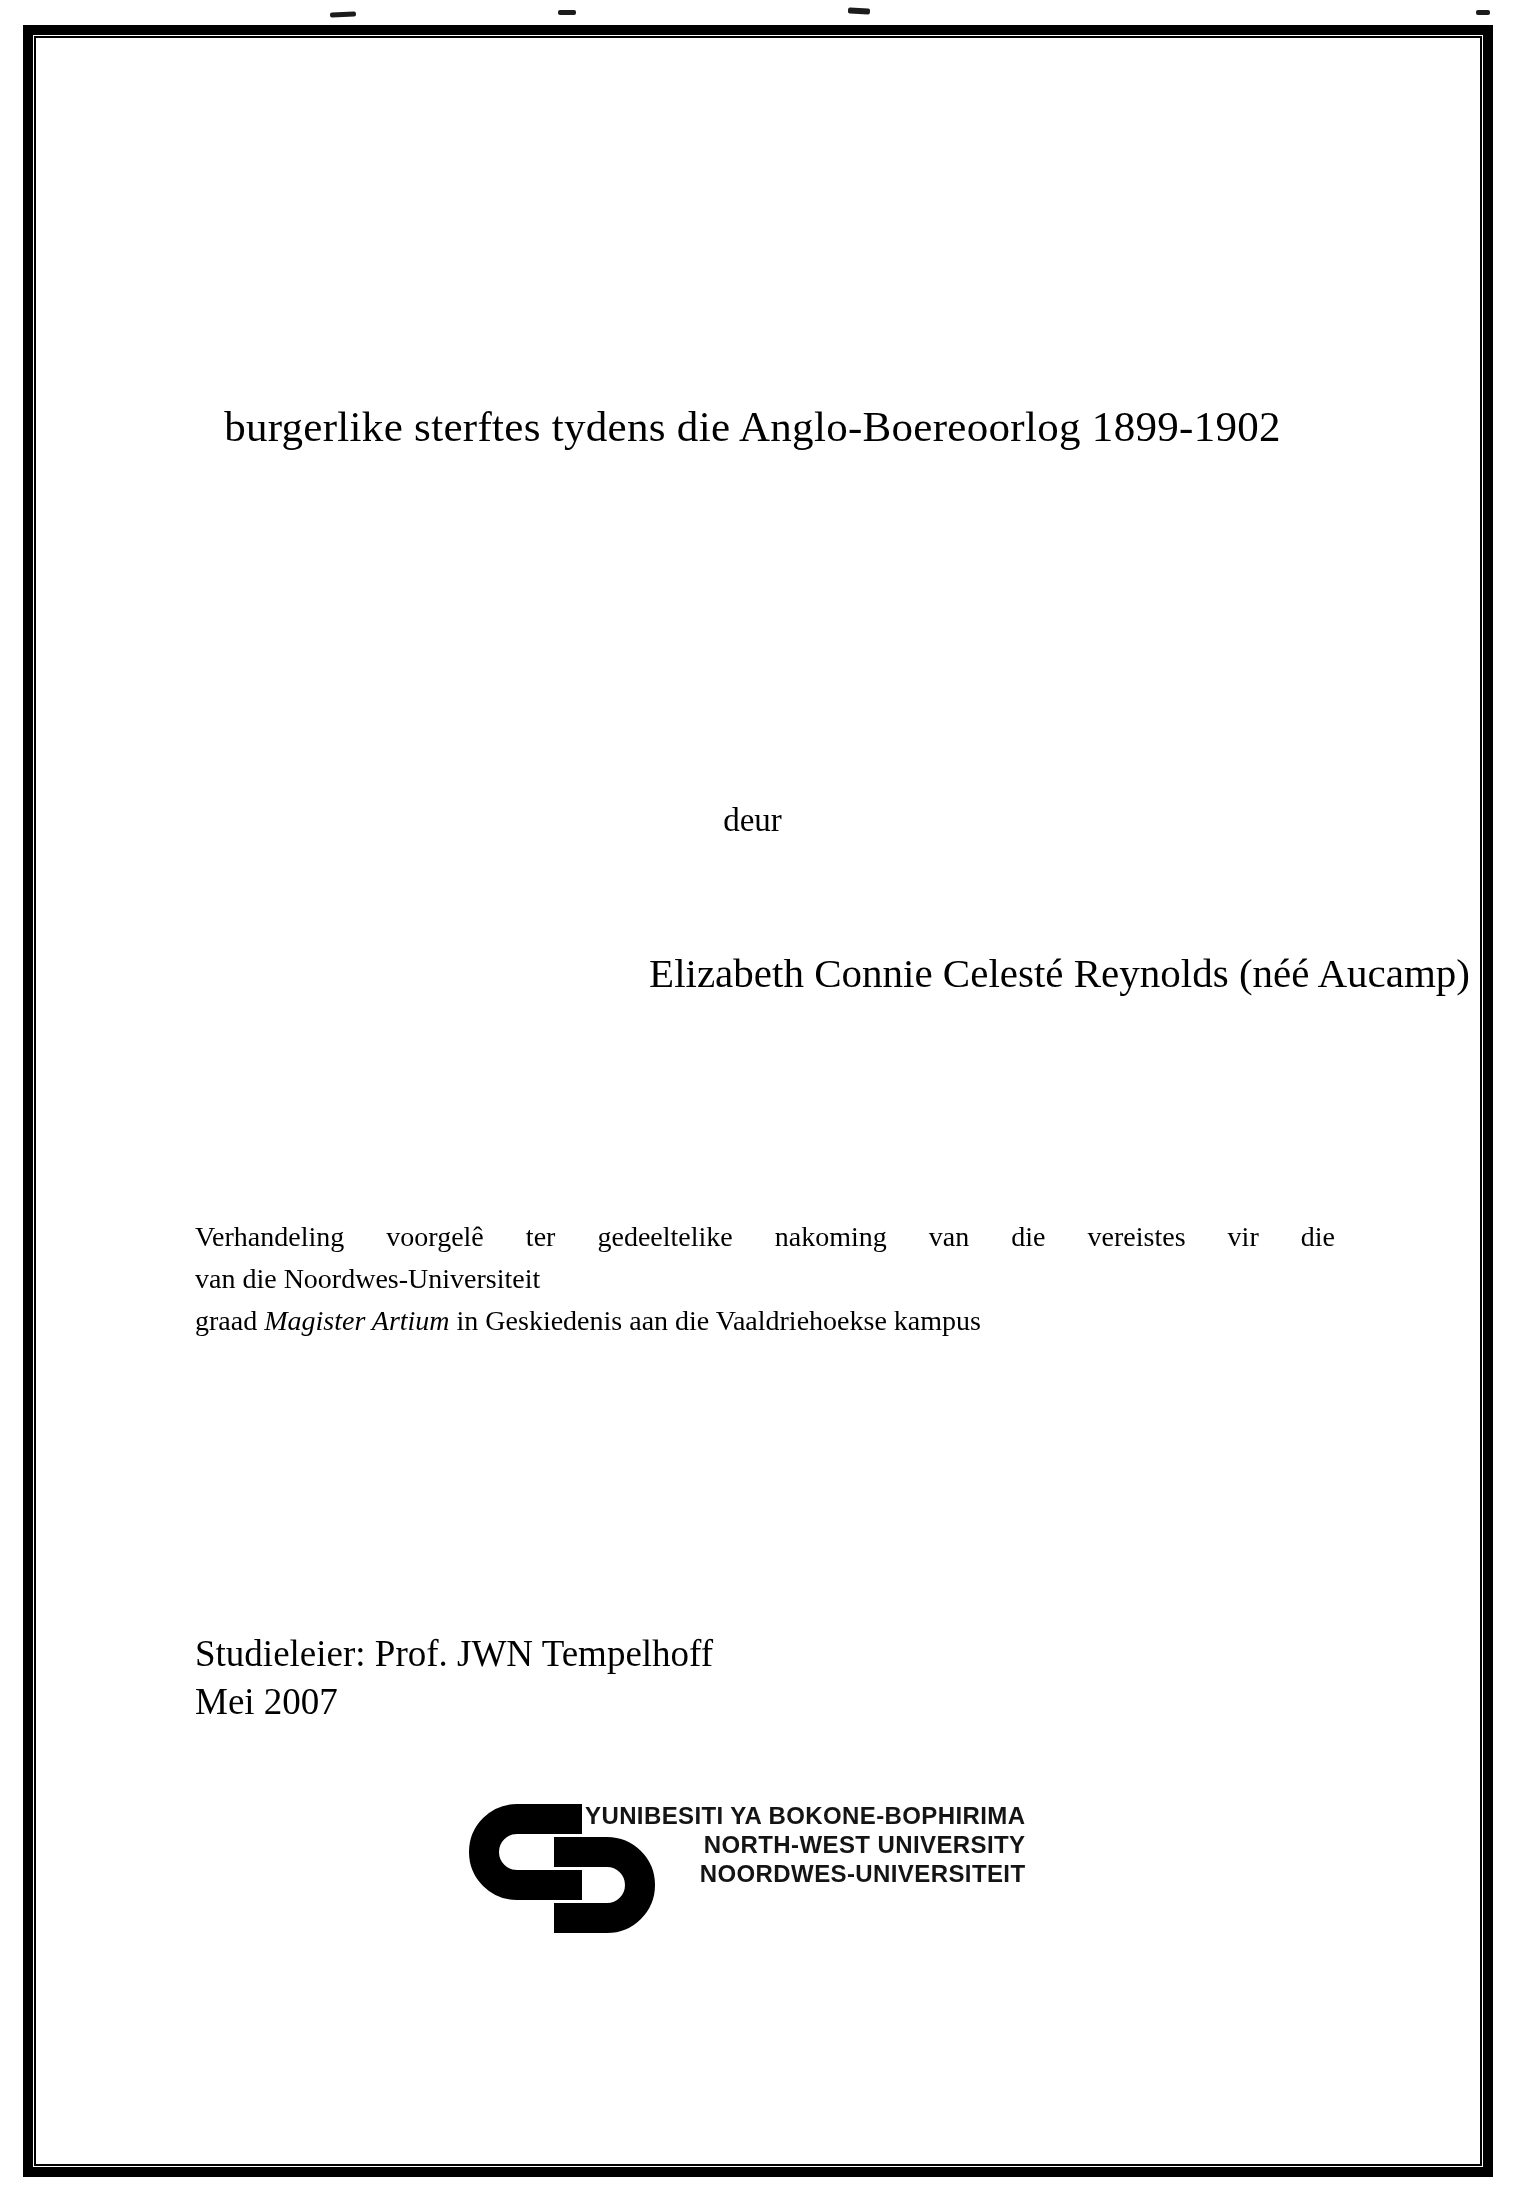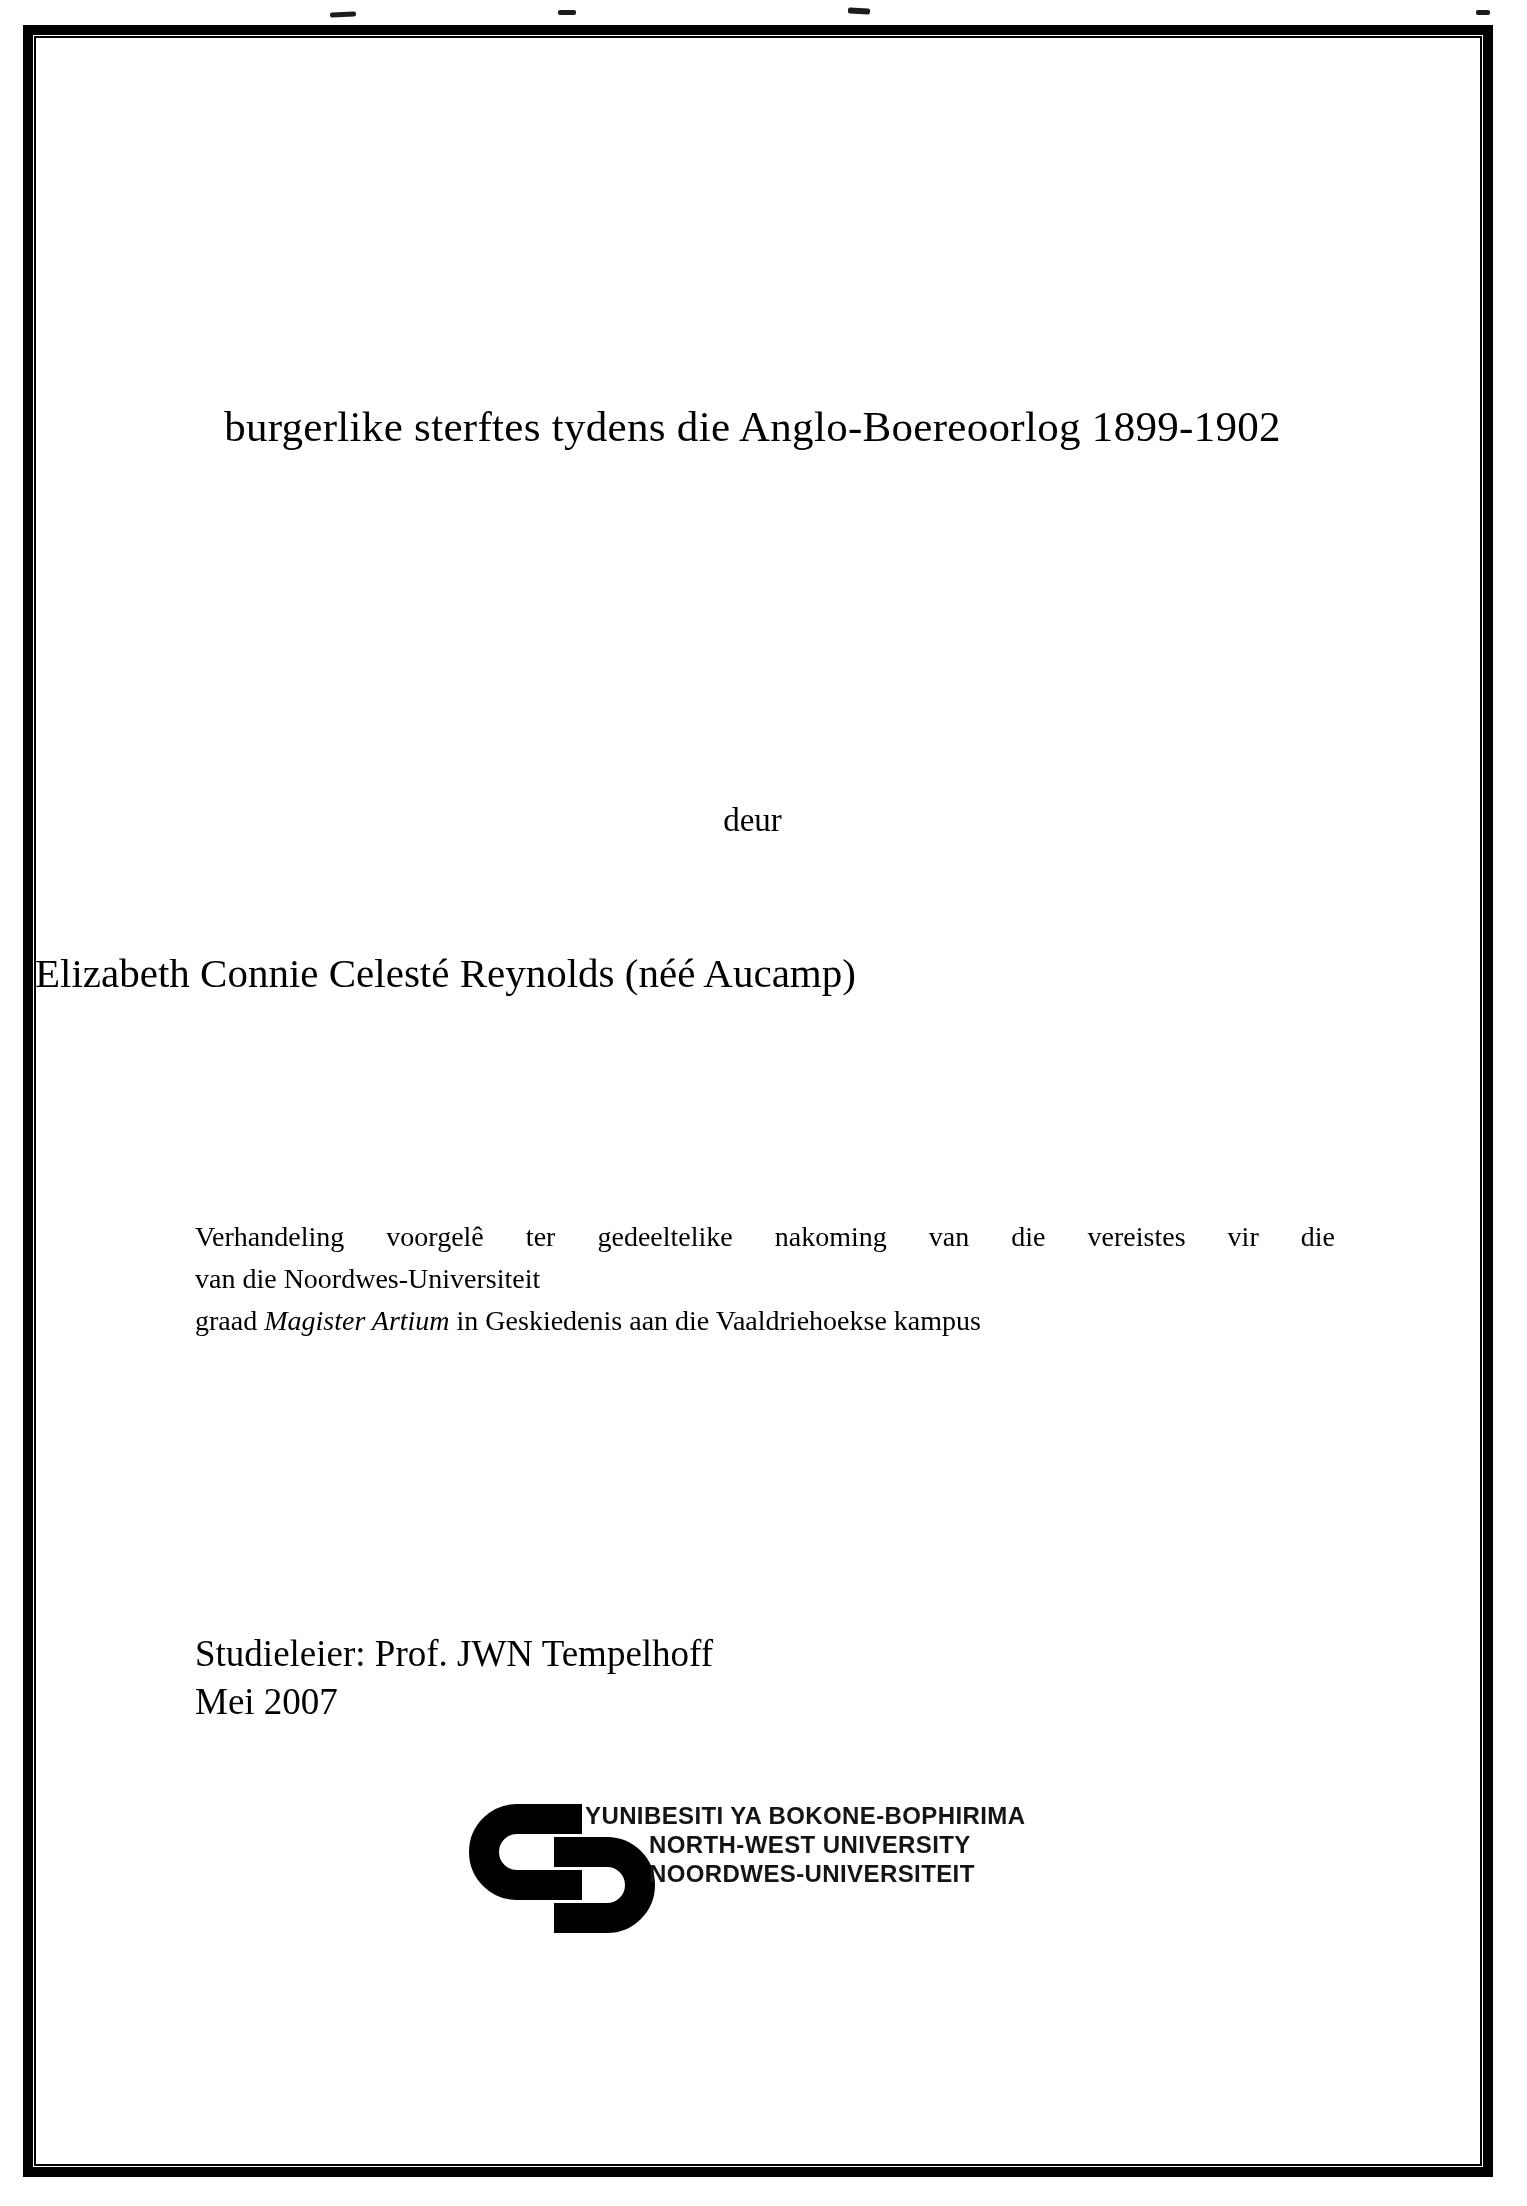--- a/index.html
+++ b/index.html
@@ -61,23 +61,24 @@
     text-align: center;
     font-size: 33px;
     line-height: 40px;
   }
 
   .author {
     position: absolute;
     left: 35px;
     right: 57px;
     top: 948px;
-    text-align: left;
+    text-align: right;
     font-size: 41px;
     line-height: 50px;
+    padding-left: 37px;
   }
 
   .note {
     position: absolute;
     left: 195px;
     width: 1140px;
     top: 1216px;
     font-size: 28px;
     line-height: 42px;
   }
@@ -111,20 +112,21 @@
     position: absolute;
     left: 123px;
     top: 1px;
     font-family: "Liberation Sans", sans-serif;
     font-size: 24px;
     font-weight: 700;
     line-height: 29px;
     color: #141414;
     letter-spacing: 0.4px;
     white-space: nowrap;
+    text-align: right;
   }
   .logo-text .indent { margin-left: 64px; }
 </style>
 </head>
 <body>
 
 <div class="page">
 
   <span class="speck s1"></span>
   <span class="speck s2"></span>

